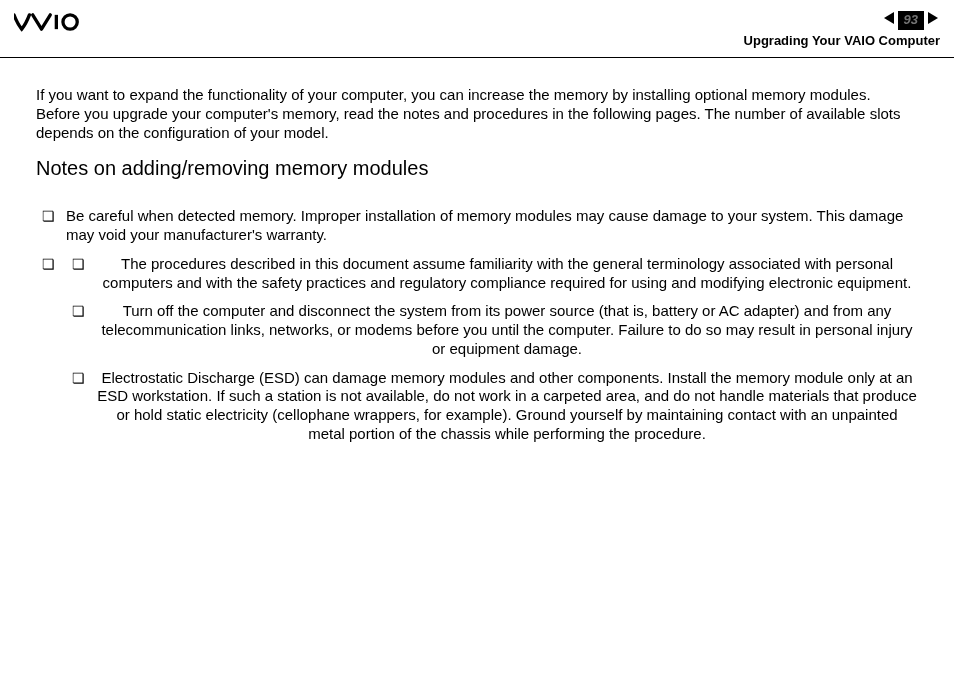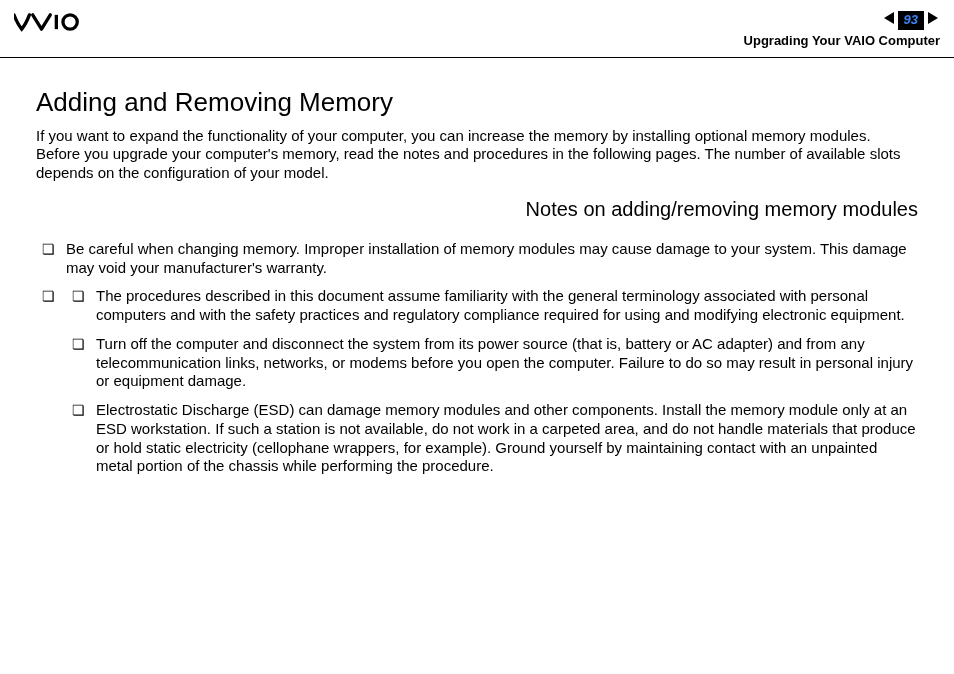--- a/index.html
+++ b/index.html
@@ -36,21 +36,21 @@
   .pager {
     display: flex;
     align-items: center;
     gap: 0;
   }
   .pager .tri {
     cursor: pointer;
   }
   .pagebox {
     background: #000;
-    color: #3b82f6;
+    color: #737373;
     font-style: italic;
     font-weight: bold;
     font-size: 13px;
     padding: 1px 6px;
   }
   .section-title {
     font-weight: bold;
     font-size: 13px;
     padding-left: 32px;
   }
@@ -62,22 +62,21 @@
     font-weight: normal;
     margin: 0 0 8px 0;
   }
   .intro {
     font-size: 15px;
     margin: 0 0 14px 0;
   }
   .h2 {
     font-size: 20px;
     font-weight: normal;
-    margin: 0 0 18px 0;
-    text-align: right;
+    margin: 0 0 26px 0;
   }
   ul.sq {
     list-style: none;
     margin: 0;
     padding: 0;
   }
   ul.sq > li {
     position: relative;
     padding-left: 30px;
     margin-bottom: 10px;
@@ -89,20 +88,21 @@
     left: 6px;
     top: 0;
     font-size: 14px;
     line-height: 1.3;
   }
   ul.sq.nested {
     margin-top: 10px;
   }
   ul.sq.nested > li {
     padding-left: 30px;
+    text-align: center;
   }
 </style>
 </head>
 <body>
 
 <div class="header">
   <div class="logo">
     <svg viewBox="0 0 200 30" width="110" height="20">
       <path d="M0,2 Q6,18 14,28 Q22,18 28,2" fill="none" stroke="#000" stroke-width="6" stroke-linecap="round"></path>
       <path d="M34,2 L50,28 L66,2" fill="none" stroke="#000" stroke-width="6" stroke-linecap="round" stroke-linejoin="round"></path>
@@ -122,26 +122,25 @@
         <svg width="16" height="16" viewBox="0 0 16 16">
             <polygon points="4,2 14,8 4,14" fill="#000"></polygon>
           </svg>
       </span>
     </div>
     <div class="section-title">Upgrading Your VAIO Computer</div>
   </div>
 </div>
 
 <div class="content">
-  <h1 class="h1">Adding and Removing Memory</h1>
   <p class="intro">If you want to expand the functionality of your computer, you can increase the memory by installing optional memory modules. Before you upgrade your computer's memory, read the notes and procedures in the following pages. The number of available slots depends on the configuration of your model.</p>
   <h2 class="h2">Notes on adding/removing memory modules</h2>
   <ul class="sq">
-    <li><span>Be careful when changing memory. Improper installation of memory modules may cause damage to your system. This damage may void your manufacturer's warranty.</span></li>
+    <li><span>Be careful when detected memory. Improper installation of memory modules may cause damage to your system. This damage may void your manufacturer's warranty.</span></li>
     <li>
       <ul class="sq nested">
         <li><span>The procedures described in this document assume familiarity with the general terminology associated with personal computers and with the safety practices and regulatory compliance required for using and modifying electronic equipment.</span></li>
-        <li><span>Turn off the computer and disconnect the system from its power source (that is, battery or AC adapter) and from any telecommunication links, networks, or modems before you open the computer. Failure to do so may result in personal injury or equipment damage.</span></li>
+        <li><span>Turn off the computer and disconnect the system from its power source (that is, battery or AC adapter) and from any telecommunication links, networks, or modems before you until the computer. Failure to do so may result in personal injury or equipment damage.</span></li>
         <li><span>Electrostatic Discharge (ESD) can damage memory modules and other components. Install the memory module only at an ESD workstation. If such a station is not available, do not work in a carpeted area, and do not handle materials that produce or hold static electricity (cellophane wrappers, for example). Ground yourself by maintaining contact with an unpainted metal portion of the chassis while performing the procedure.</span></li>
       </ul>
     </li>
   </ul>
 </div>
 
 </body></html>

